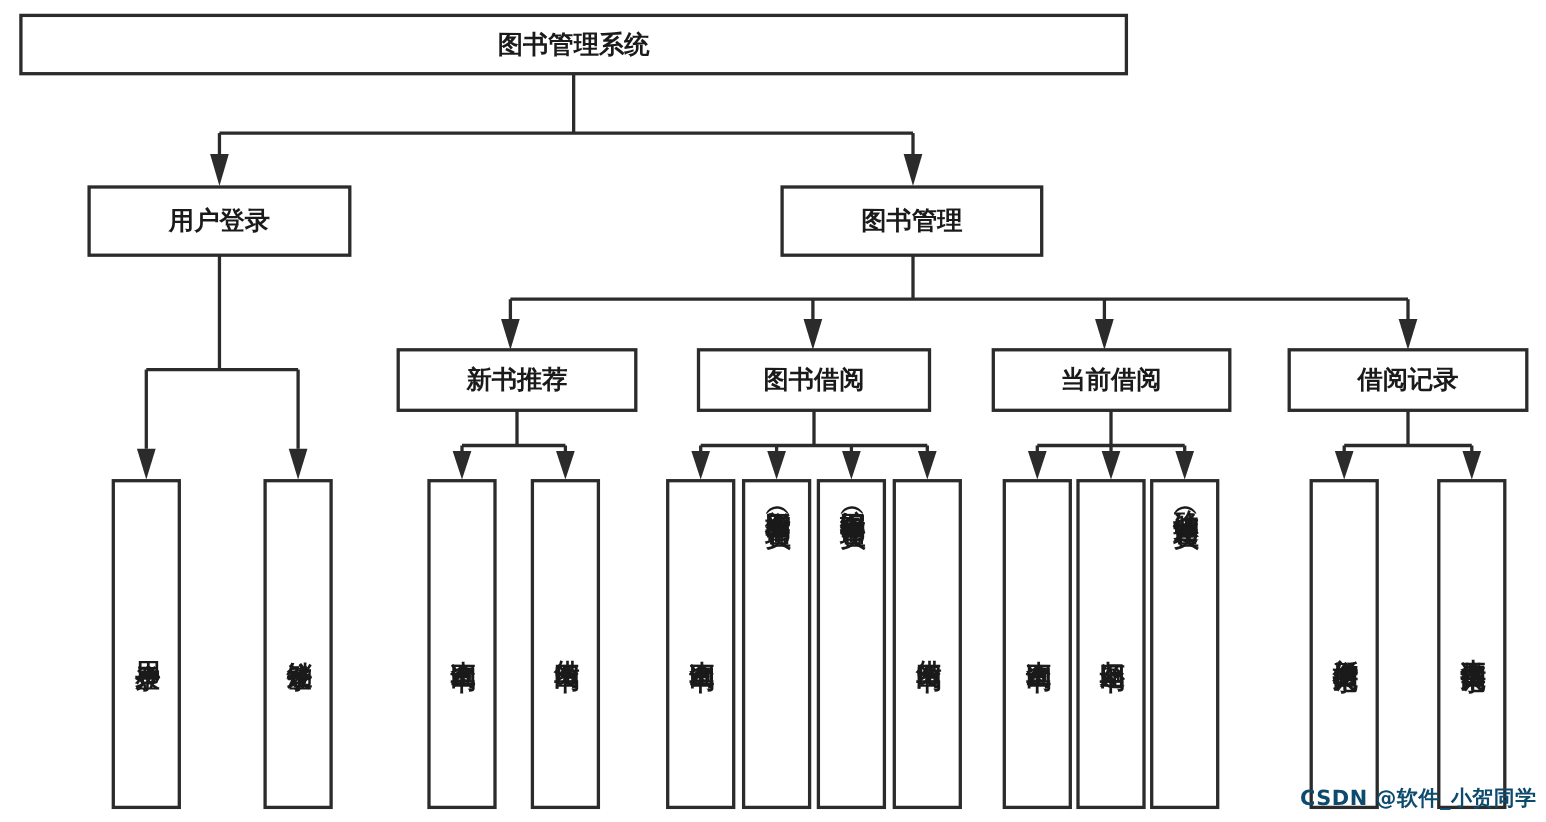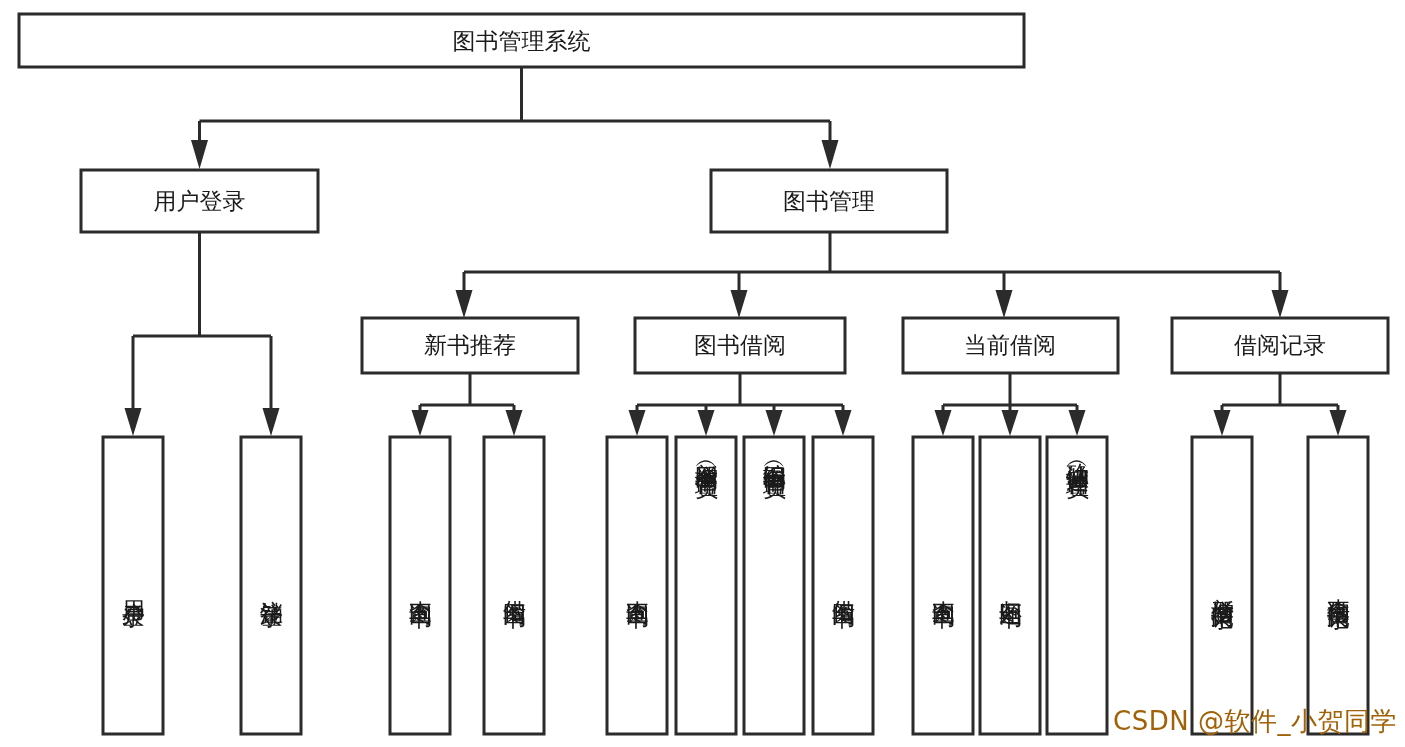--- a/index.html
+++ b/index.html
@@ -10,20 +10,21 @@
   }
   body {
     font-family: "DejaVu Sans", "Liberation Sans", sans-serif;
   }
   #diagram-root {
     position: relative;
     width: 1405px;
     height: 747px;
     background: #ffffff;
     overflow: hidden;
+    font-weight: bold;
   }
   svg.diagram-canvas {
     position: absolute;
     top: 0;
     left: 0;
     width: 1405px;
     height: 747px;
     display: block;
   }
   .node-rect {
@@ -64,22 +65,22 @@
     letter-spacing: 2px;
     color: #1a1a1a;
     white-space: nowrap;
     text-align: center;
   }
   .watermark {
     position: absolute;
     right: 8px;
     bottom: 8px;
     font-family: "DejaVu Sans", "Liberation Sans", sans-serif;
-    font-size: 26px;
-    color: #a16207;
+    font-size: 19px;
+    color: #0c4a6e;
     white-space: nowrap;
     letter-spacing: 0.5px;
   }
 </style>
 </head>
 <body>
 
 <div id="diagram-root">
 
   <svg class="diagram-canvas" viewBox="0 0 1405 747" xmlns="http://www.w3.org/2000/svg">

